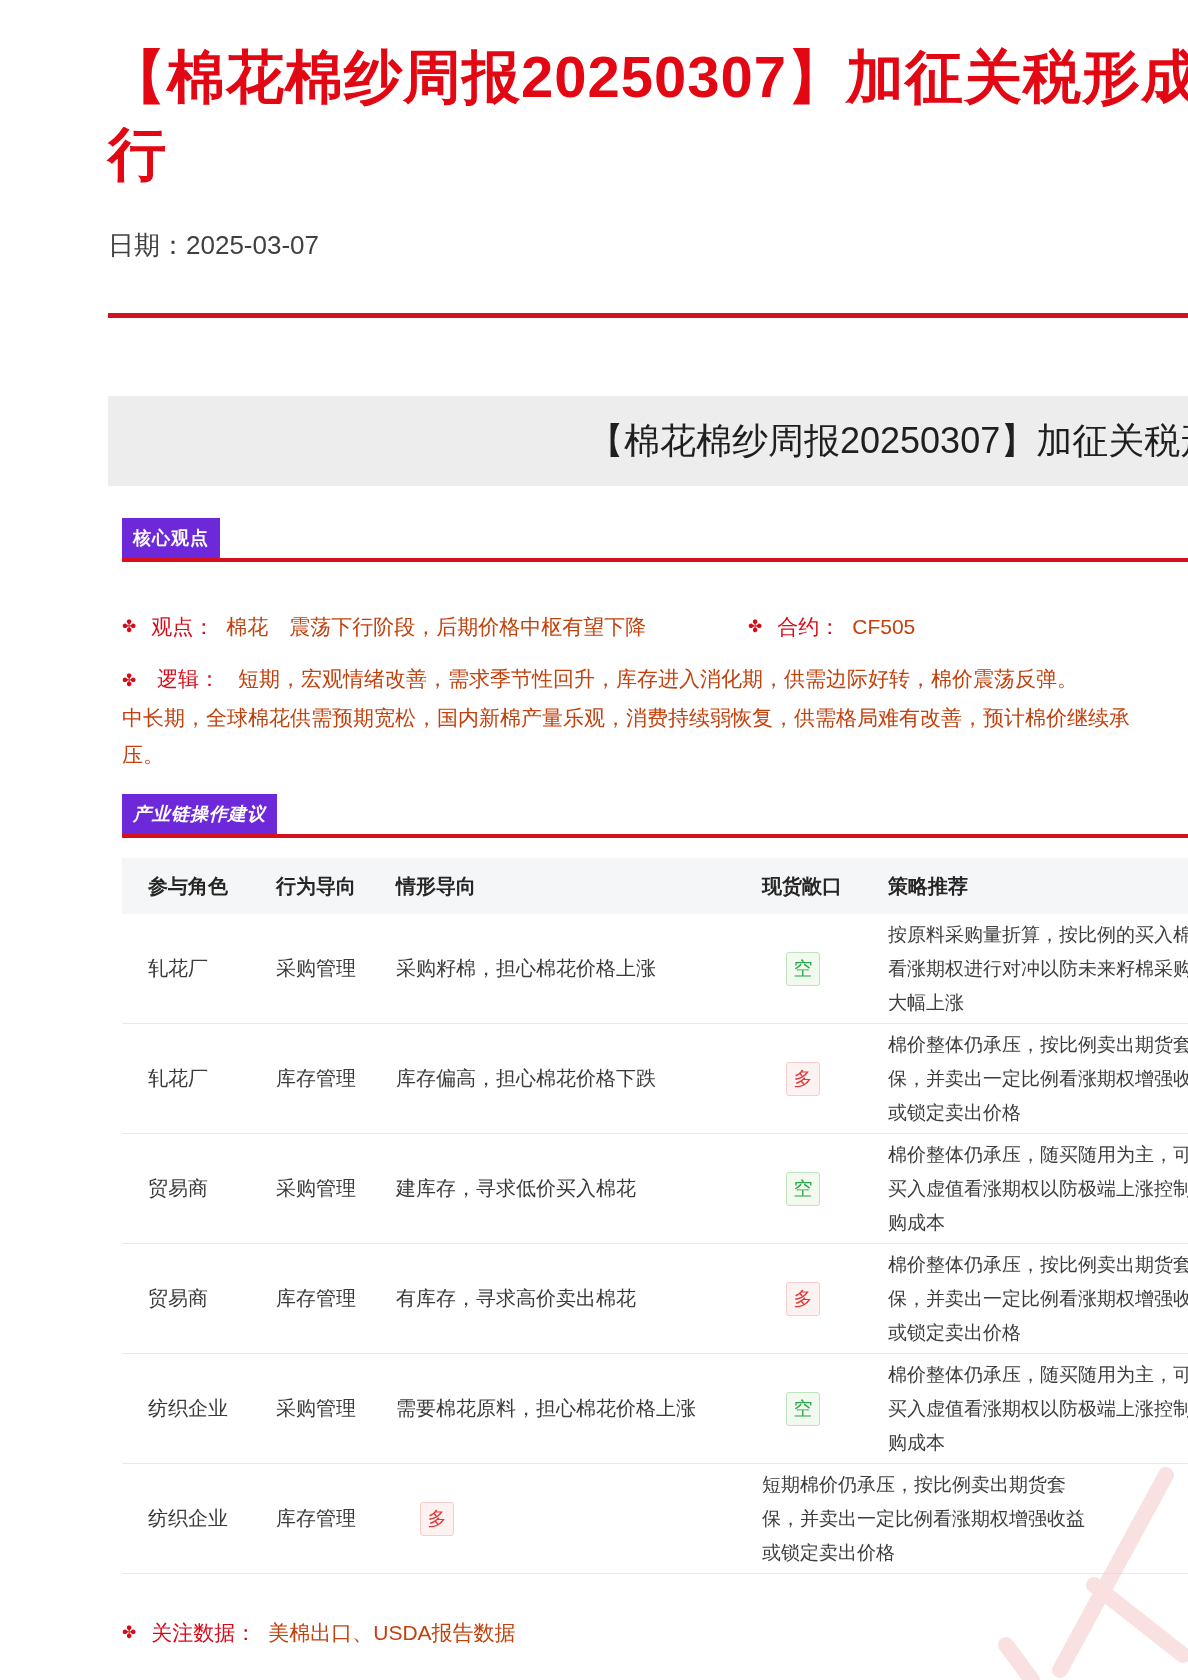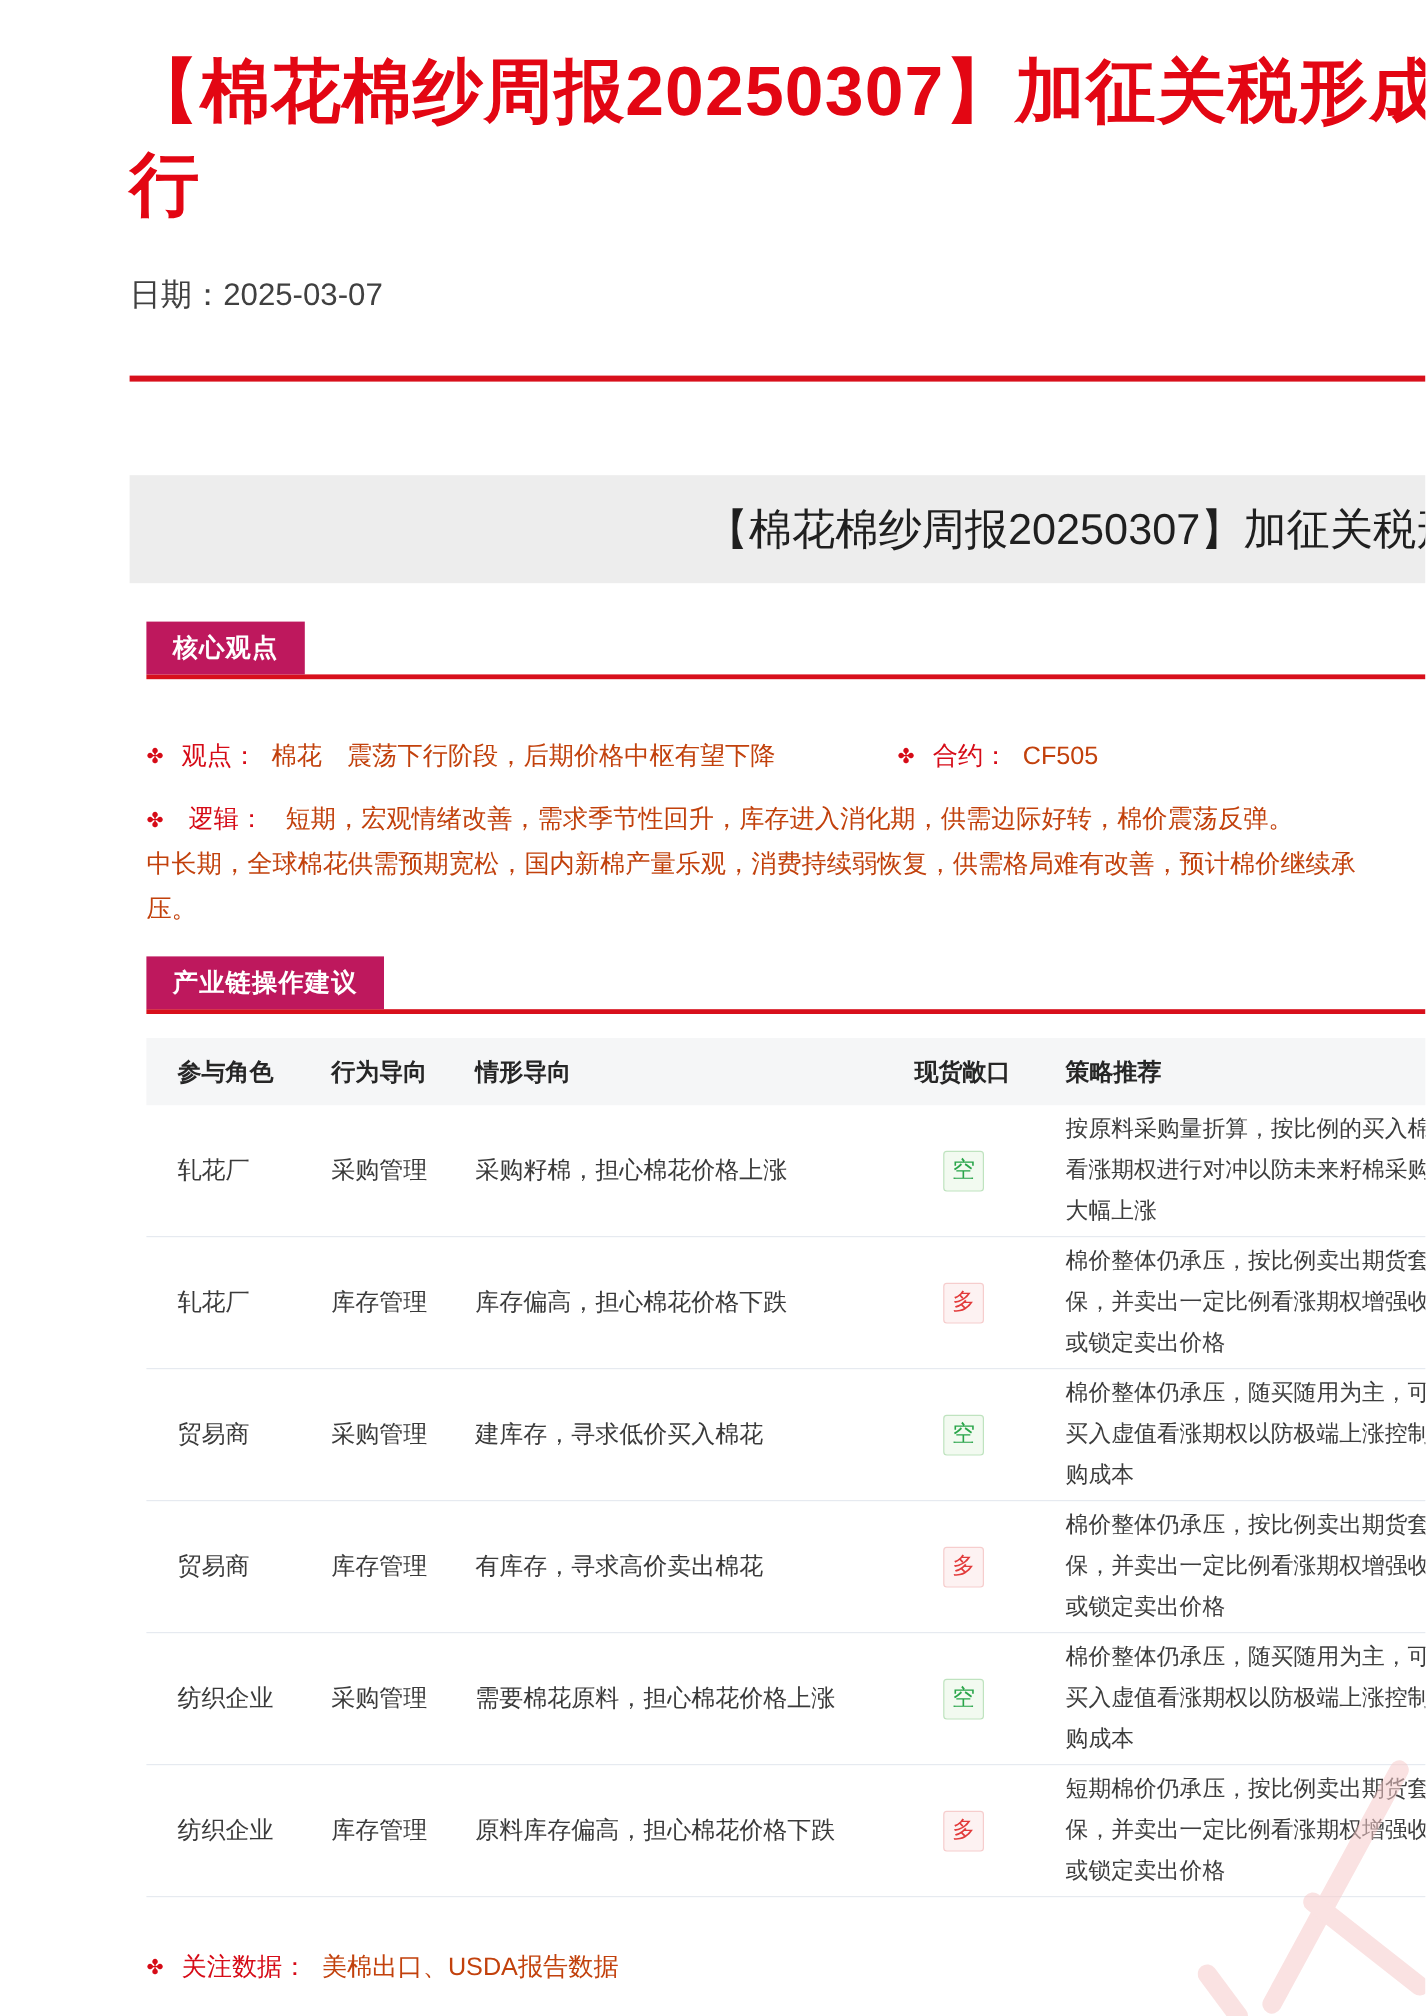--- a/index.html
+++ b/index.html
@@ -13,35 +13,35 @@
   .date-row{margin:36px 0 0 108px;font-size:26px;color:#404040;}
   .rule-red-top{margin:50px 0 0 108px;width:1080px;height:5px;background:#d8101c;}
 
   
   .banner{margin:78px 0 0 108px;width:1080px;height:90px;background:#ededed;overflow:hidden;}
   .banner-text{display:block;white-space:nowrap;padding-left:480px;line-height:90px;
     font-size:36px;color:#1f1f1f;}
 
   
   .section{margin-left:122px;}
-  .sec-badge{display:inline-block;background:#be185d;color:#fff;font-size:21px;font-weight:bold;
-    padding:8px 22px;letter-spacing:1px;}
+  .sec-badge{display:inline-block;background:#6d28d9;color:#fff;font-size:18px;font-weight:bold;
+    padding:8px 11px;letter-spacing:1px;}
   .sec-rule{width:1066px;height:4px;background:#d8101c;}
 
   .points-row{position:relative;margin-top:50px;height:30px;font-size:21px;line-height:30px;}
   .point-item{display:flex;align-items:center;white-space:nowrap;}
   .point-contract{position:absolute;left:626px;top:0;}
   .bullet{color:#d60b17;font-size:17px;margin-right:15px;}
   .red-label{color:#d60b17;font-weight:normal;margin-right:12px;}
   .plain{color:#c2410c;}
 
   .logic-para{margin-top:18px;width:1040px;font-size:21px;line-height:37px;color:#262626;}
   .logic-para .bullet{margin-right:15px;}
 
-  .chain-badge-wrap{margin-top:18px;}
+  .chain-badge-wrap{margin-top:18px;font-style:italic;}
 
   
   .op-table{margin-top:20px;width:1400px;}
   .t-grid{display:grid;grid-template-columns:128px 120px 366px 126px 1fr;align-items:center;
     padding-left:26px;box-sizing:border-box;}
   .t-head{height:56px;background:#f5f6f7;font-size:20px;font-weight:bold;color:#262626;}
   .t-row{height:110px;border-bottom:1px solid #e6eaf0;font-size:20px;color:#3a3a3a;}
   .cell{white-space:nowrap;overflow:visible;}
   .exp-badge{display:inline-block;width:32px;height:32px;line-height:32px;text-align:center;
     font-size:19px;border-radius:3px;margin-left:24px;}
@@ -171,21 +171,20 @@
         <div class="strategy">
           <div>棉价整体仍承压，随买随用为主，可以</div>
           <div>买入虚值看涨期权以防极端上涨控制采</div>
           <div>购成本</div>
         </div>
       </div>
 
       <div class="t-grid t-row">
         <div class="cell">纺织企业</div>
         <div class="cell">库存管理</div>
-        <div class="cell">原料库存偏高，担心棉花价格下跌</div>
         <div><span class="exp-badge" data-type="long">多</span></div>
         <div class="strategy">
           <div>短期棉价仍承压，按比例卖出期货套</div>
           <div>保，并卖出一定比例看涨期权增强收益</div>
           <div>或锁定卖出价格</div>
         </div>
       </div>
     </div>
 
     <div class="focus-row">

